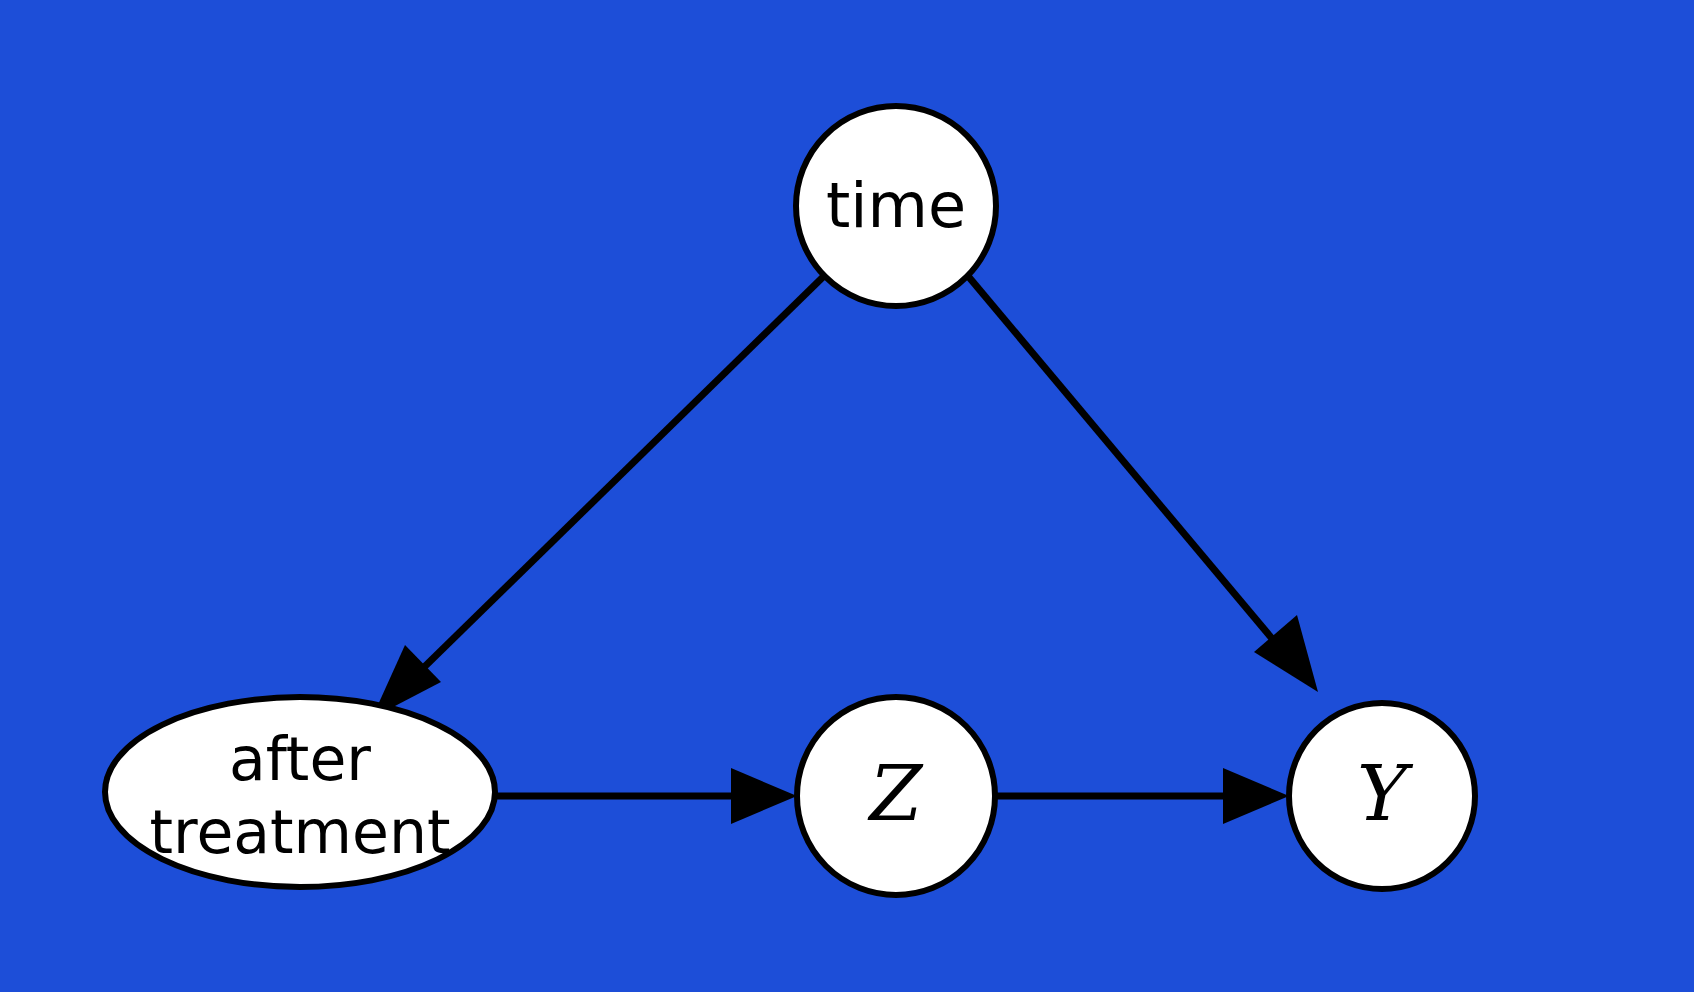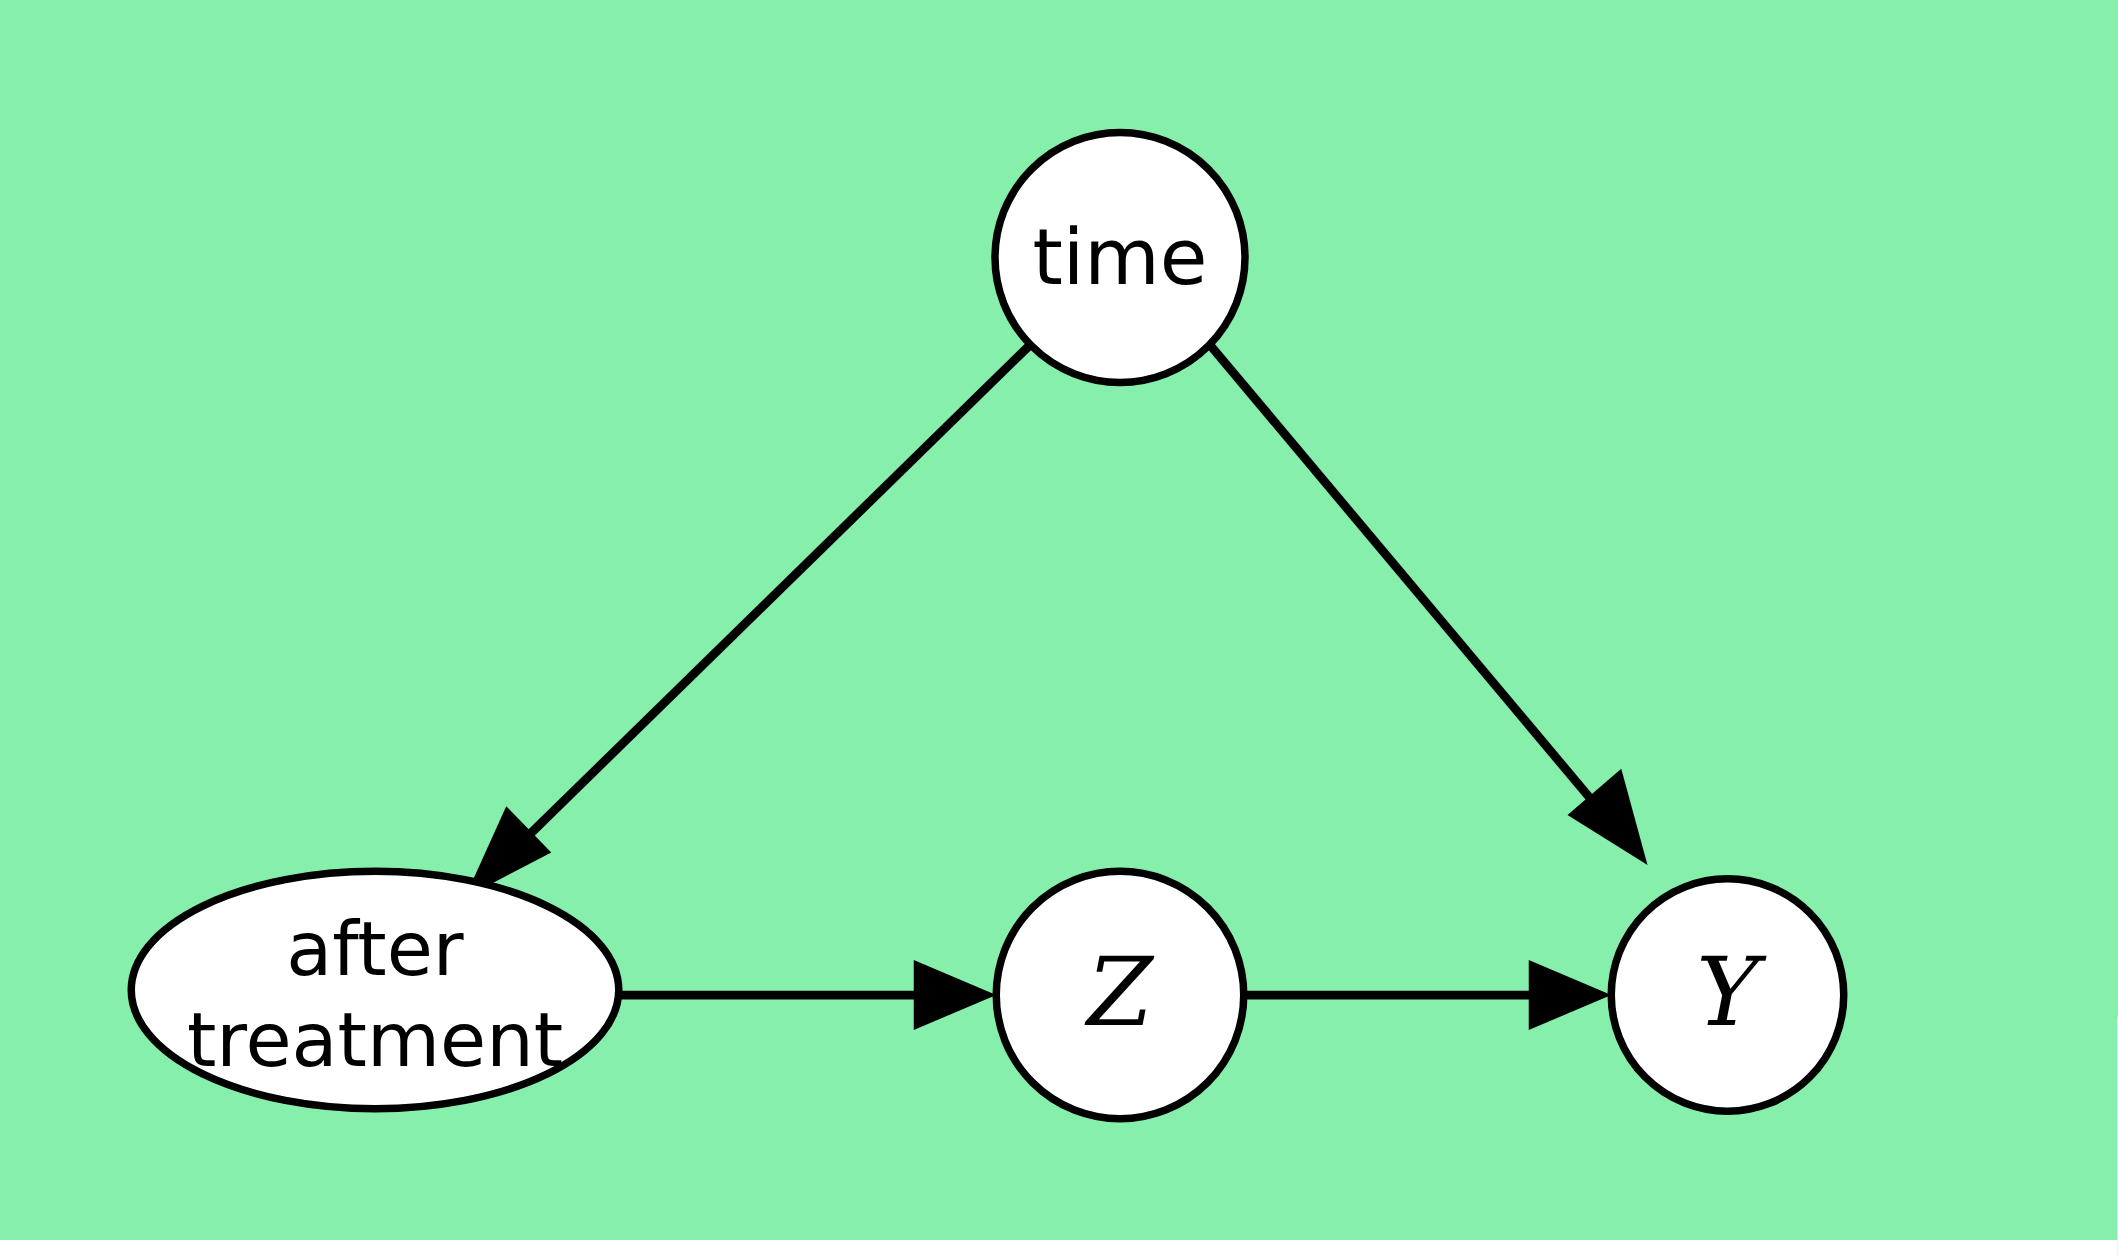--- a/index.html
+++ b/index.html
@@ -11,21 +11,21 @@
   body {
     width: 1694px;
     height: 1005px;
     overflow: hidden;
     font-family: "DejaVu Sans", sans-serif;
   }
   #diagram-root {
     position: relative;
     width: 1694px;
     height: 992px;
-    background: #86efac;
+    background: #1d4ed8;
   }
   svg#dag-canvas {
     display: block;
     width: 1694px;
     height: 1005px;
   }
   .node-shape {
     fill: #ffffff;
     stroke: #000000;
     stroke-width: 6;

